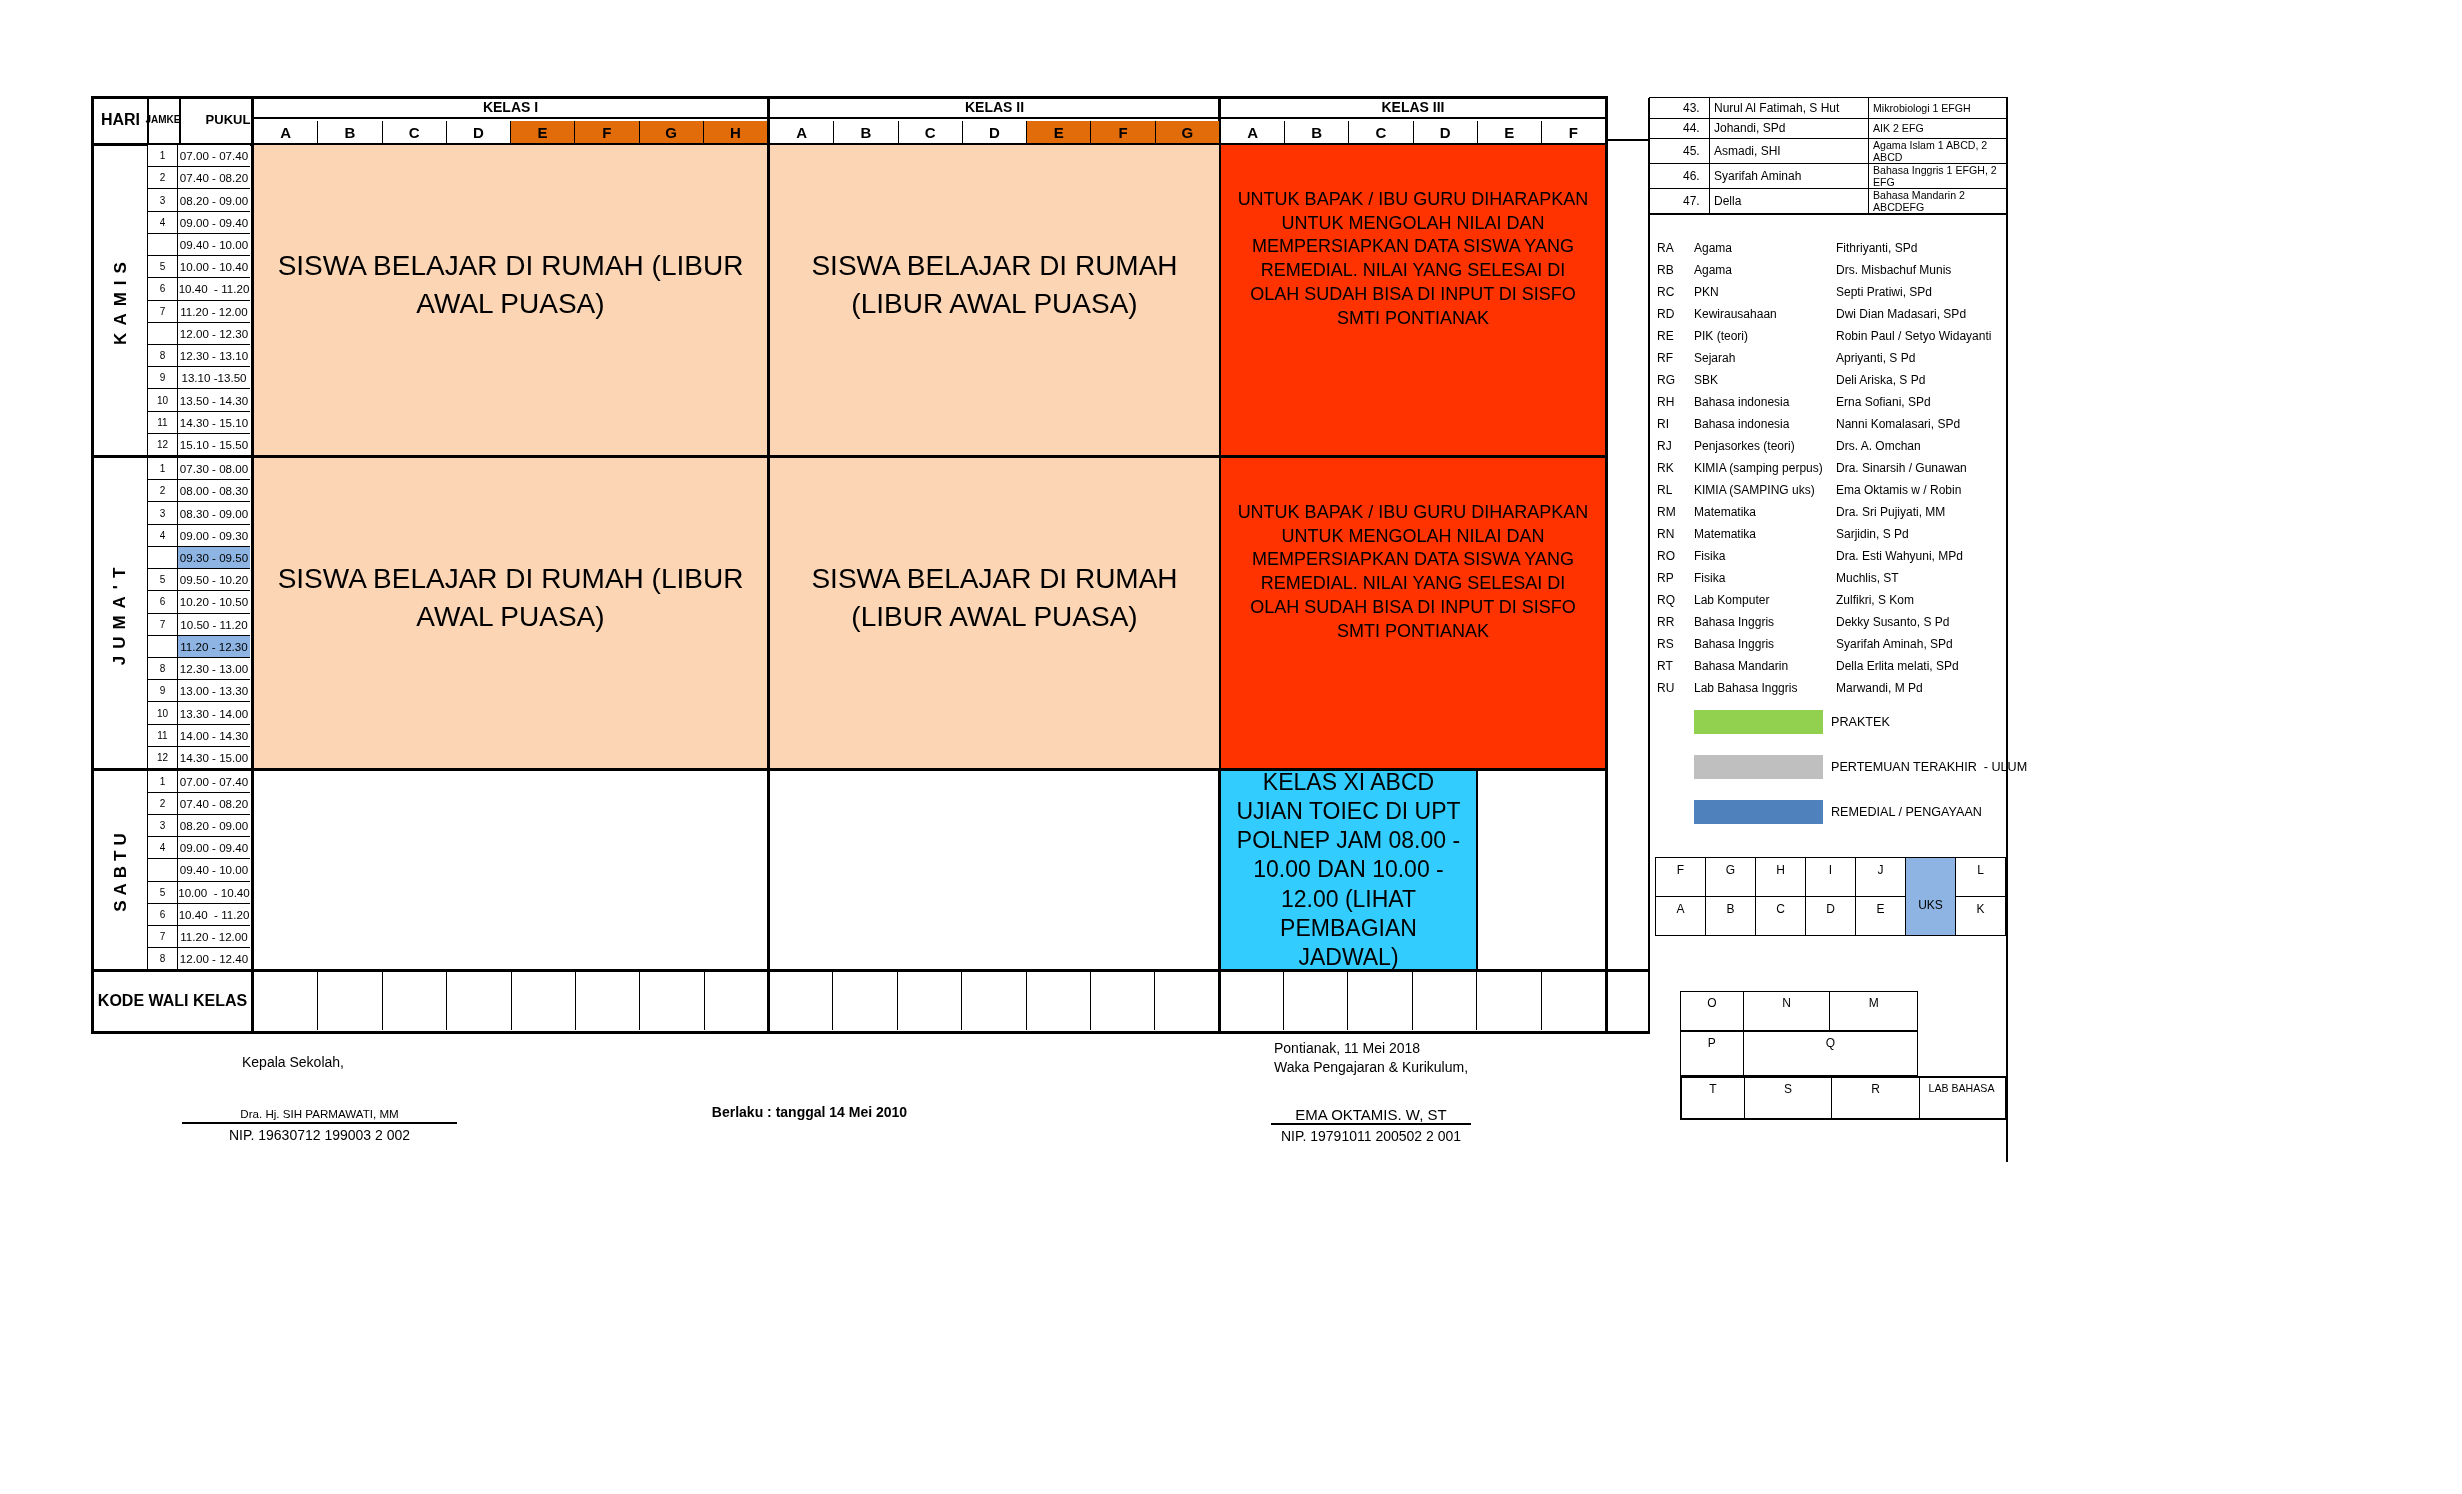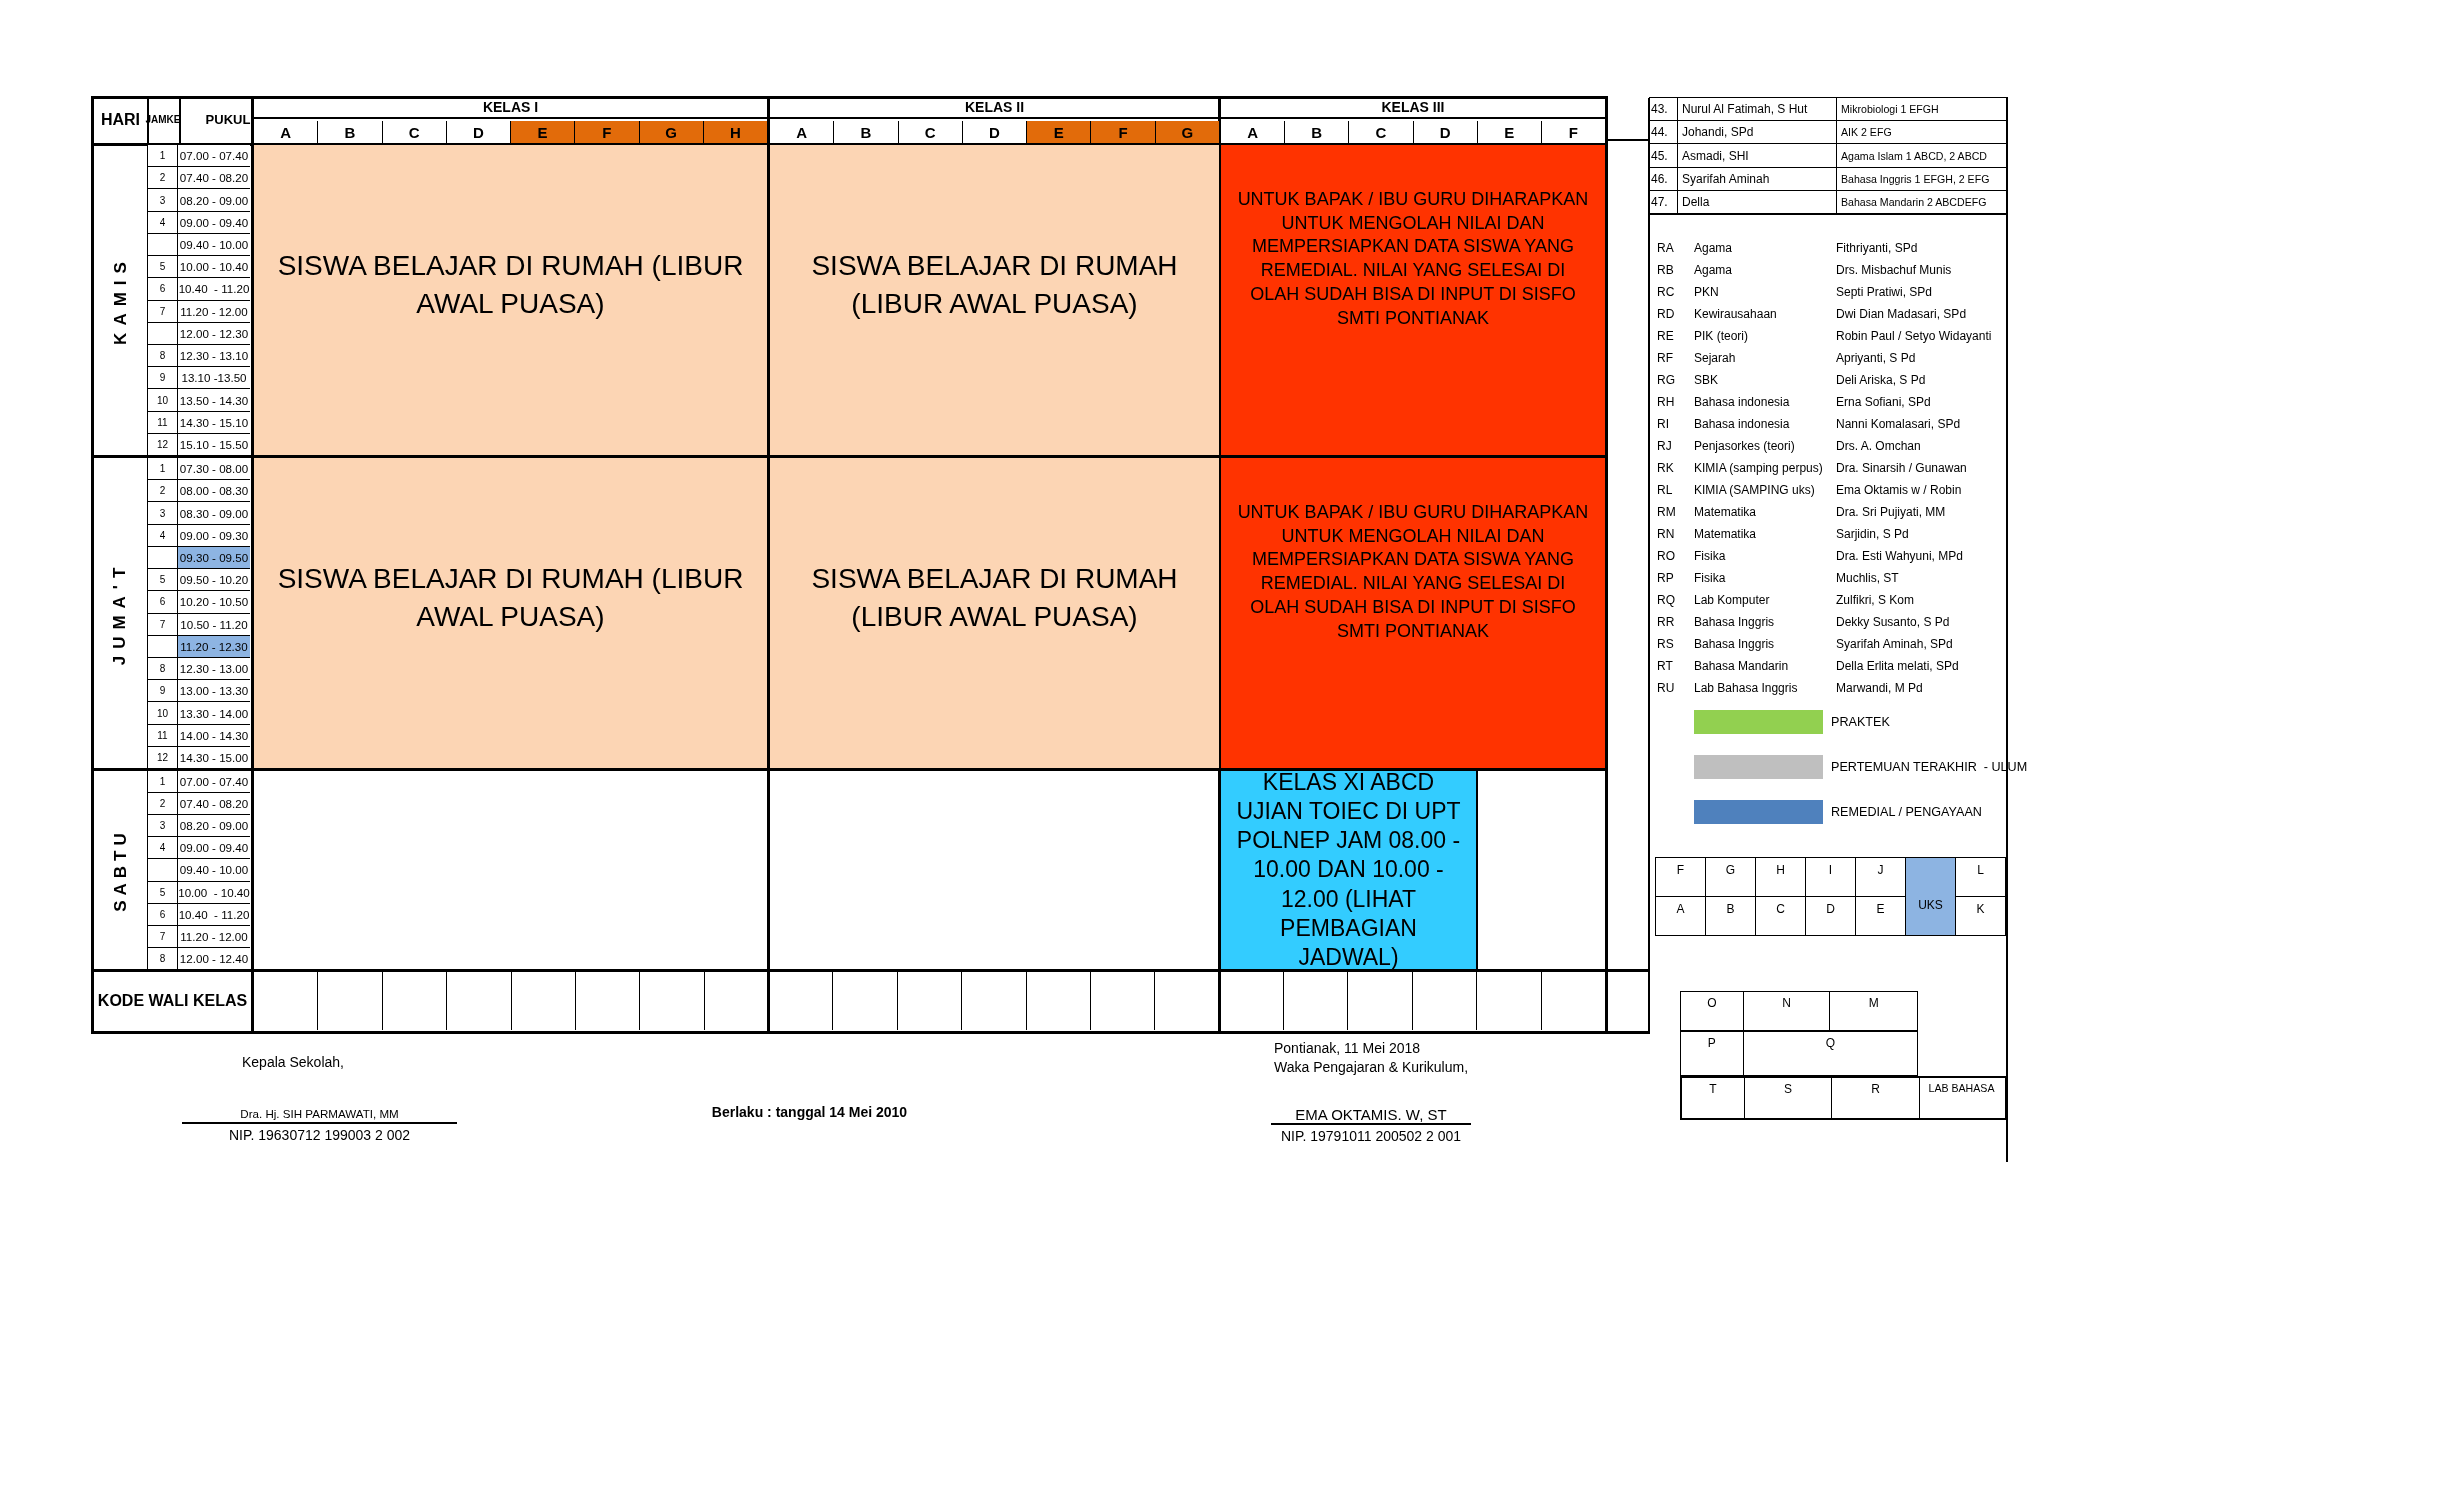--- a/index.html
+++ b/index.html
@@ -42,21 +42,21 @@
   .kode-label{position:absolute;left:3px;top:0;width:157px;height:100%;display:flex;align-items:center;justify-content:center;
               font-size:16px;font-weight:bold;}
   .kode-cells{position:absolute;left:163px;top:0;width:1351px;height:100%;display:flex;}
   .kcell{flex:1;border-right:1.5px solid #000;box-sizing:border-box;}
   .kcell:last-child{border-right:none;}
   .kode-trail{position:absolute;left:1517px;top:0;width:40px;height:100%;}
 
   
   .tt{position:absolute;left:1649px;top:97px;width:359px;height:118px;display:flex;flex-direction:column;
       border-top:1.5px solid #000;box-sizing:border-box;}
-  .ttrow{flex:1;display:flex;border-bottom:1.5px solid #000;box-sizing:border-box;}
+  .ttrow{flex:1;display:flex;border-bottom:1.5px solid #000;box-sizing:border-box;padding-left:32px;}
   .ttrow:last-child{border-bottom:2.5px solid #000;}
   .ttno{width:29px;border-right:1.5px solid #000;display:flex;align-items:center;font-size:12px;padding-left:2px;box-sizing:border-box;}
   .ttnm{width:159px;border-right:1.5px solid #000;display:flex;align-items:center;font-size:12px;padding-left:4px;box-sizing:border-box;}
   .ttsj{flex:1;display:flex;align-items:center;font-size:10.6px;padding-left:4px;}
 
   
   .rc{position:absolute;left:1657px;top:237px;width:348px;}
   .rcrow{height:22px;display:flex;align-items:center;}
   .rccode{width:37px;font-size:12px;}
   .rcsub{width:142px;font-size:12px;}

